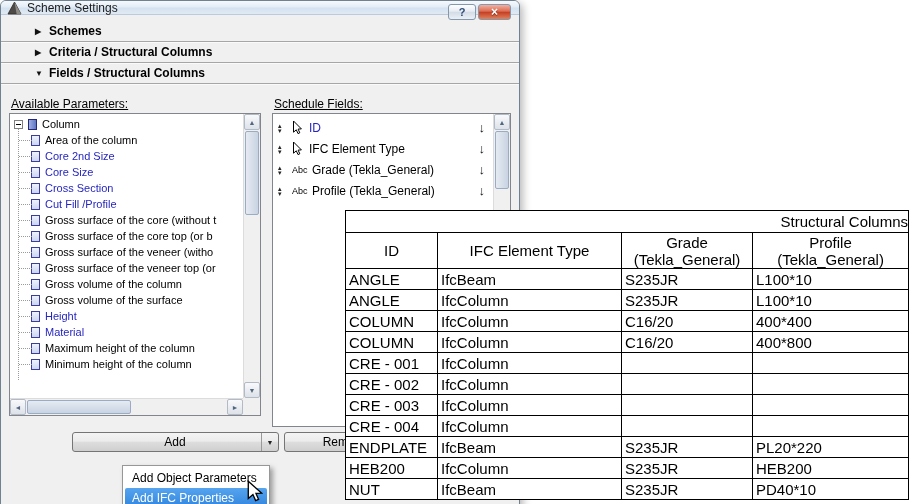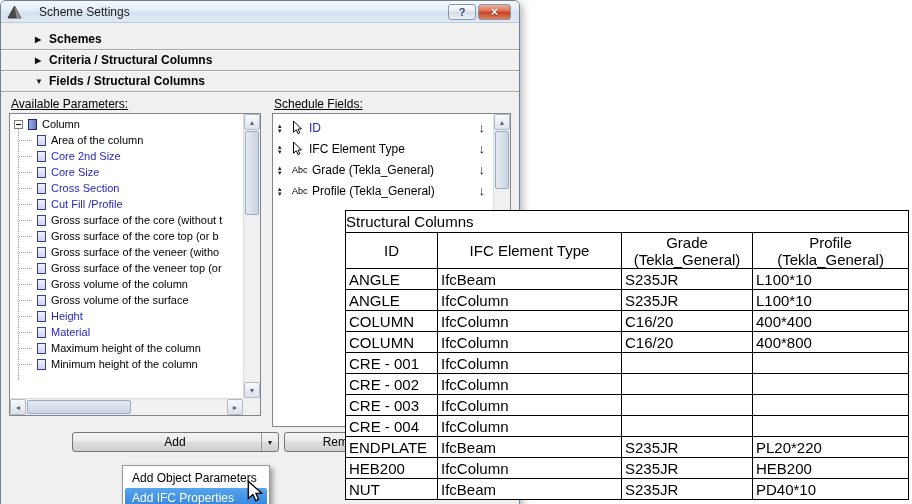--- a/index.html
+++ b/index.html
@@ -6,23 +6,23 @@
   html,body { background:#fff; }
   body { font-family:"Liberation Sans", sans-serif; }
 
   .screen { position:relative; width:912px; height:504px; background:#fff; overflow:hidden; }
 
   
   .dialog { position:absolute; left:0; top:0; width:520px; height:520px; z-index:1;
     background:#f0f0f0; border:1px solid #70818f; border-radius:6px 6px 0 0;
     box-shadow:3px 3px 8px rgba(0,0,0,.28); }
 
-  .titlebar { position:relative; height:22px; border-radius:5px 5px 0 0;
+  .titlebar { position:relative; height:14px; border-radius:5px 5px 0 0;
     background:linear-gradient(#f5f9fd,#e2ecf6 48%,#d3e1ef 52%,#e0eaf4);
-    border-bottom:1px solid #bccadb; display:flex; align-items:center;gap:12px; }
+    border-bottom:1px solid #bccadb; display:flex; align-items:center; }
   .title-icon { width:15px; height:14px; margin:0 5px 0 6px; }
   .title-icon svg { display:block; }
   .title-text { font-size:12px; color:#1b1b1b; }
 
   .cap-btn { position:absolute; top:3px; height:16px; border:1px solid #8497ab;
     border-radius:3px; display:flex; align-items:center; justify-content:center;
     font-weight:bold; cursor:default; }
   .btn-help { right:43px; width:28px; font-size:11px; color:#2d4d78;
     background:linear-gradient(#fdfdfe,#e8edf3 45%,#d3dbe5 50%,#eaf0f5); }
   .btn-close { right:8px; width:33px; font-size:12px; color:#fff;
@@ -50,21 +50,21 @@
     border-left:1px dotted #9a9a9a; }
   .tree-root { display:flex; align-items:center; height:16px; padding-left:4px;
     font-size:11px; white-space:nowrap; }
   .expand-box { width:9px; height:9px; border:1px solid #7f7f7f; background:#fff;
     position:relative; margin-right:5px; flex:none; }
   .expand-box::after { content:""; position:absolute; left:1px; right:1px; top:3px;
     border-top:1px solid #000; }
   .col-icon { width:9px; height:11px; border:1px solid #26267a; margin-right:5px; flex:none;
     background:linear-gradient(90deg,#9db0e0,#5f77c4); }
   .tree-item { position:relative; display:flex; align-items:center; height:16px;
-    padding-left:27px; font-size:11px; white-space:nowrap; overflow:hidden; }
+    padding-left:21px; font-size:11px; white-space:nowrap; overflow:hidden; }
   .tree-item::before { content:""; position:absolute; left:9px; top:8px; width:13px;
     border-top:1px dotted #9a9a9a; }
   .doc-icon { width:9px; height:11px; border:1px solid #3c3c9e; margin-right:5px; flex:none;
     background:linear-gradient(#eef2ff,#cbd5f1); }
   .tree-label.blue { color:#2626bf; }
 
   
   .vscroll { position:absolute; right:0; top:0; bottom:17px; width:17px;
     background:#f0f0f0; border-left:1px solid #dcdcdc; }
   .vscroll.full { bottom:0; }
@@ -115,21 +115,21 @@
     color:#000; background:#fff; white-space:nowrap; cursor:pointer; }
   .menu-item.hl { color:#fff; border-radius:2px;
     background:linear-gradient(#56a4ef,#2f84dd); }
 
   
   .schedule-table { position:absolute; left:345px; top:210px; z-index:10;
     width:563px; table-layout:fixed; border-collapse:collapse; background:#fff;
     font-size:15px; color:#000; }
   .schedule-table th, .schedule-table td { border:1px solid #000; background:#fff;
     overflow:hidden; white-space:nowrap; }
-  .t-title { height:22px; text-align:left; font-weight:normal; }
+  .t-title { height:22px; text-align:right; font-weight:normal; }
   .schedule-table tr.cols th { height:36px; text-align:center; font-weight:normal;
     vertical-align:middle; line-height:17px; }
   .schedule-table td { height:21px; padding-left:3px; text-align:left;margin-left:48px; }
 
   
   .cursor-overlay { position:absolute; left:247px; top:480px; z-index:30; }
 </style>
 </head>
 <body>
 

